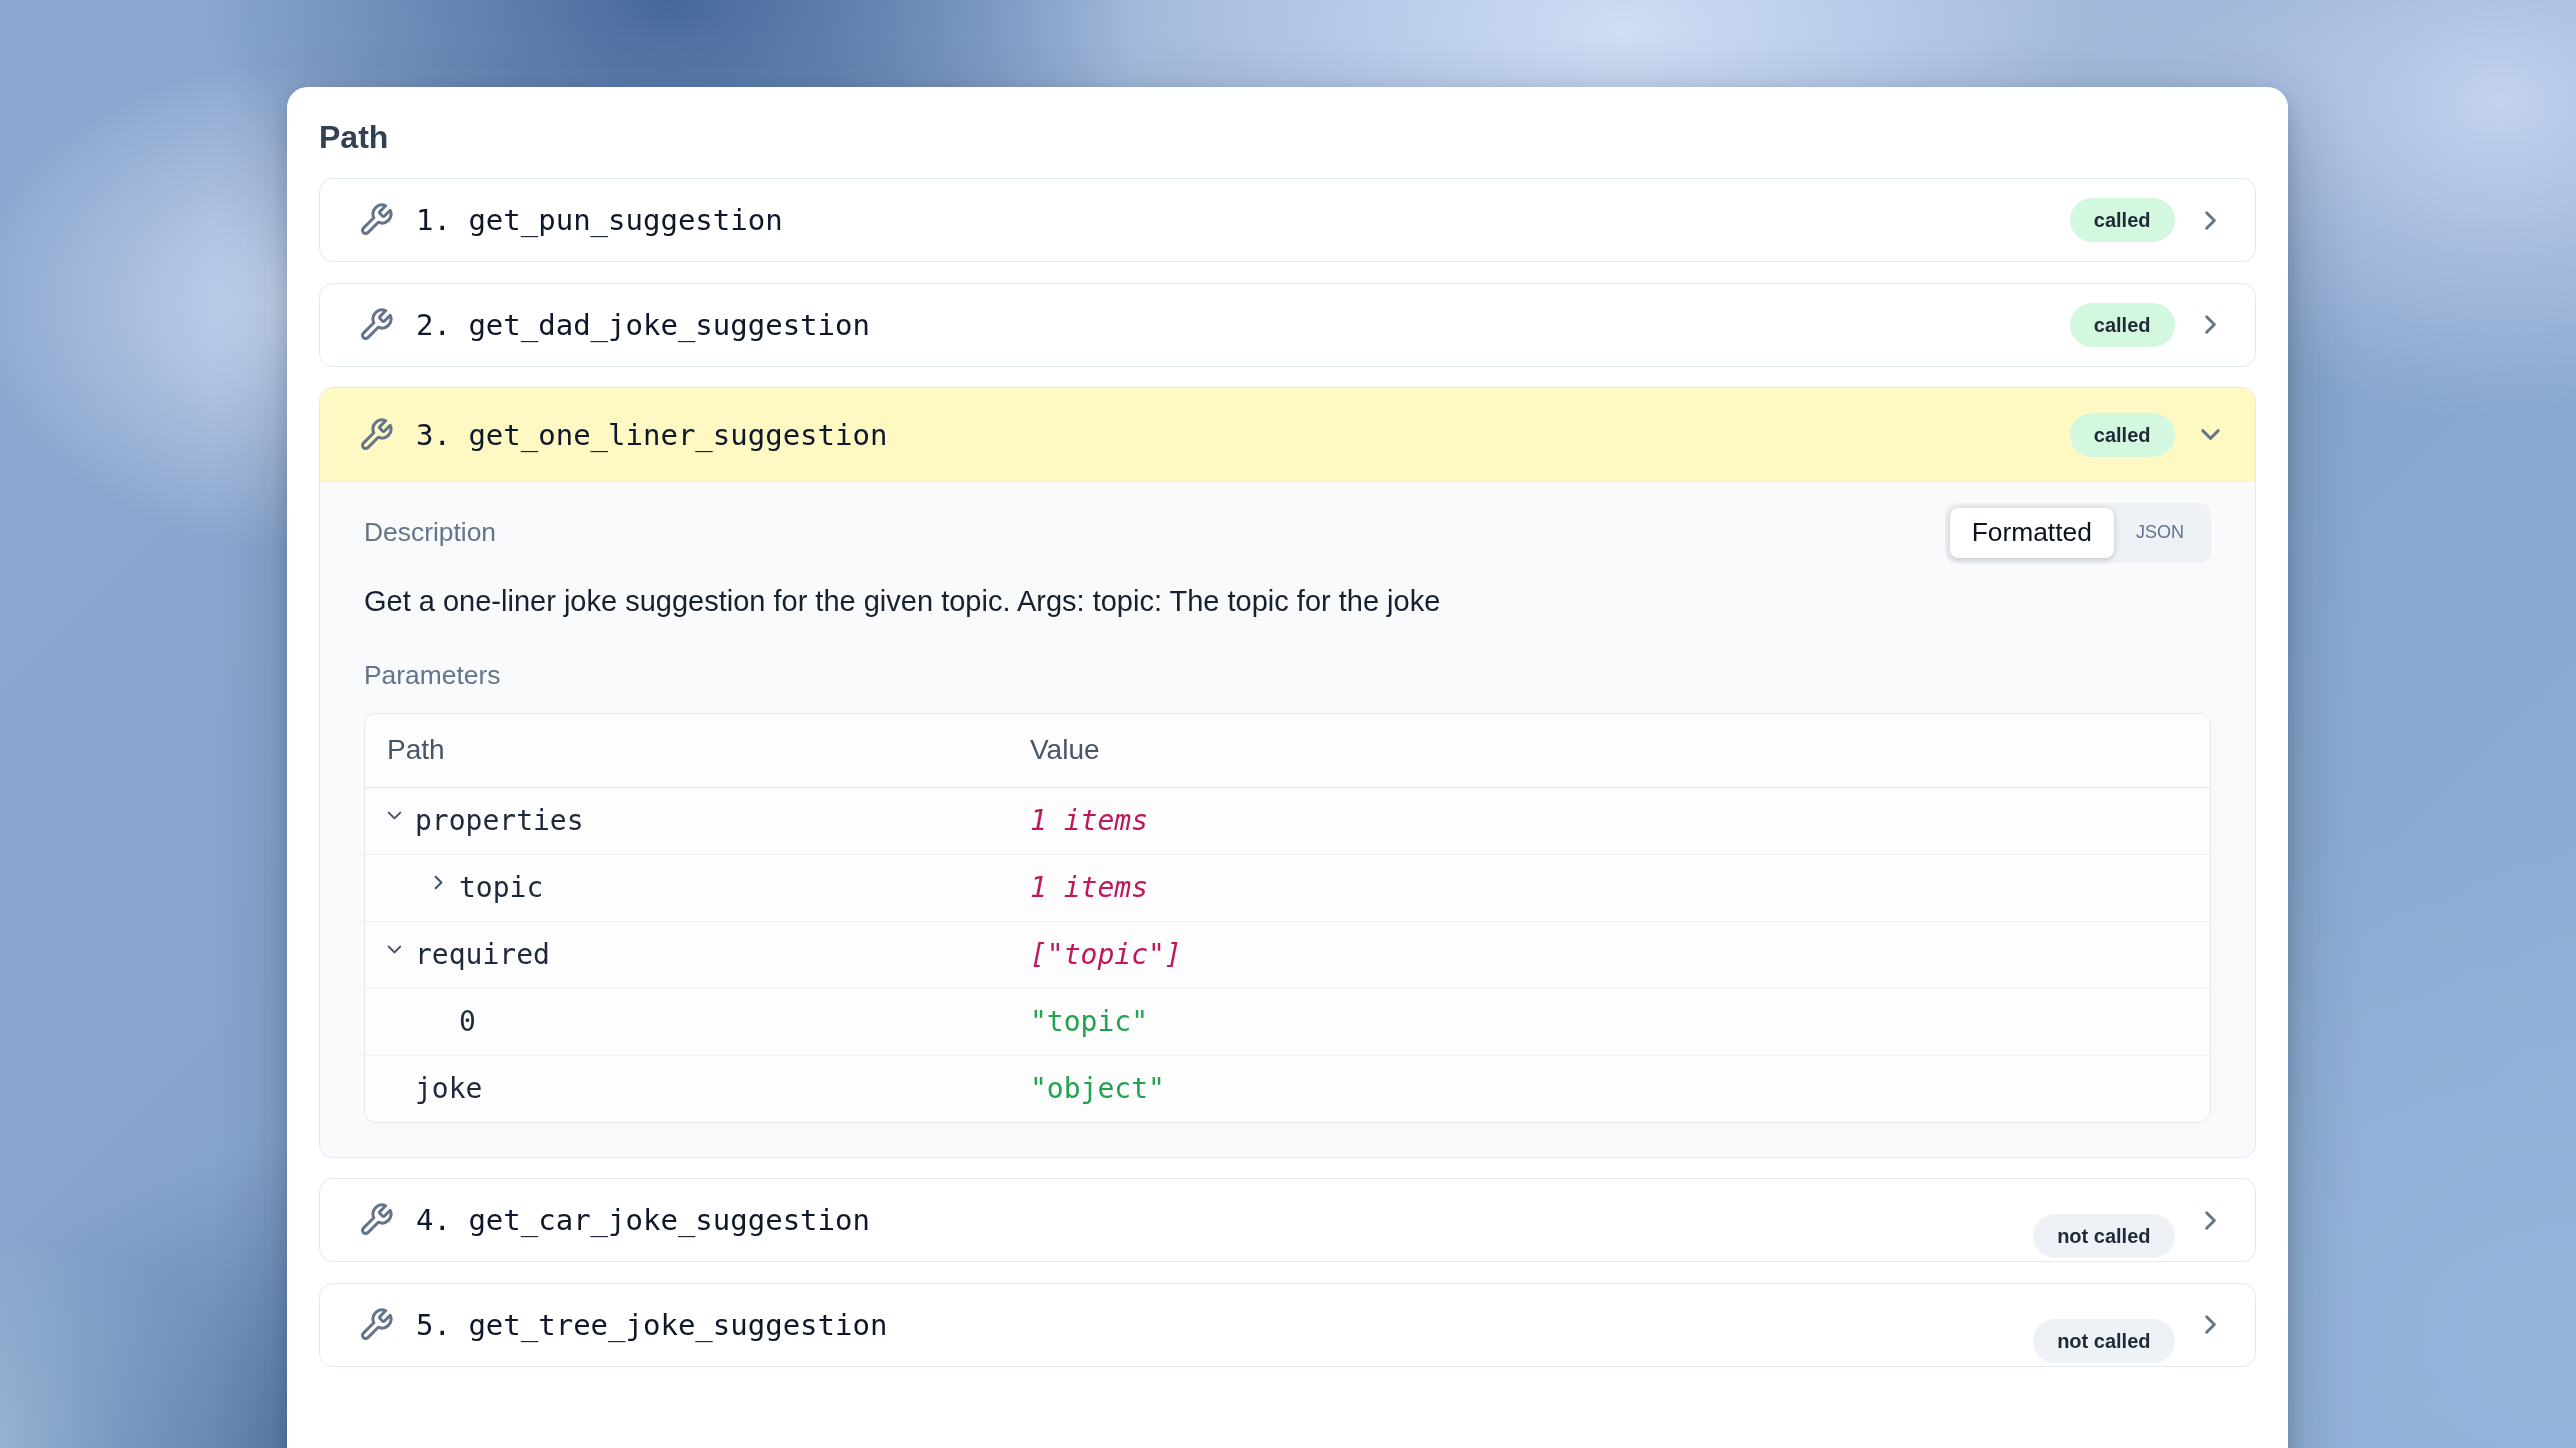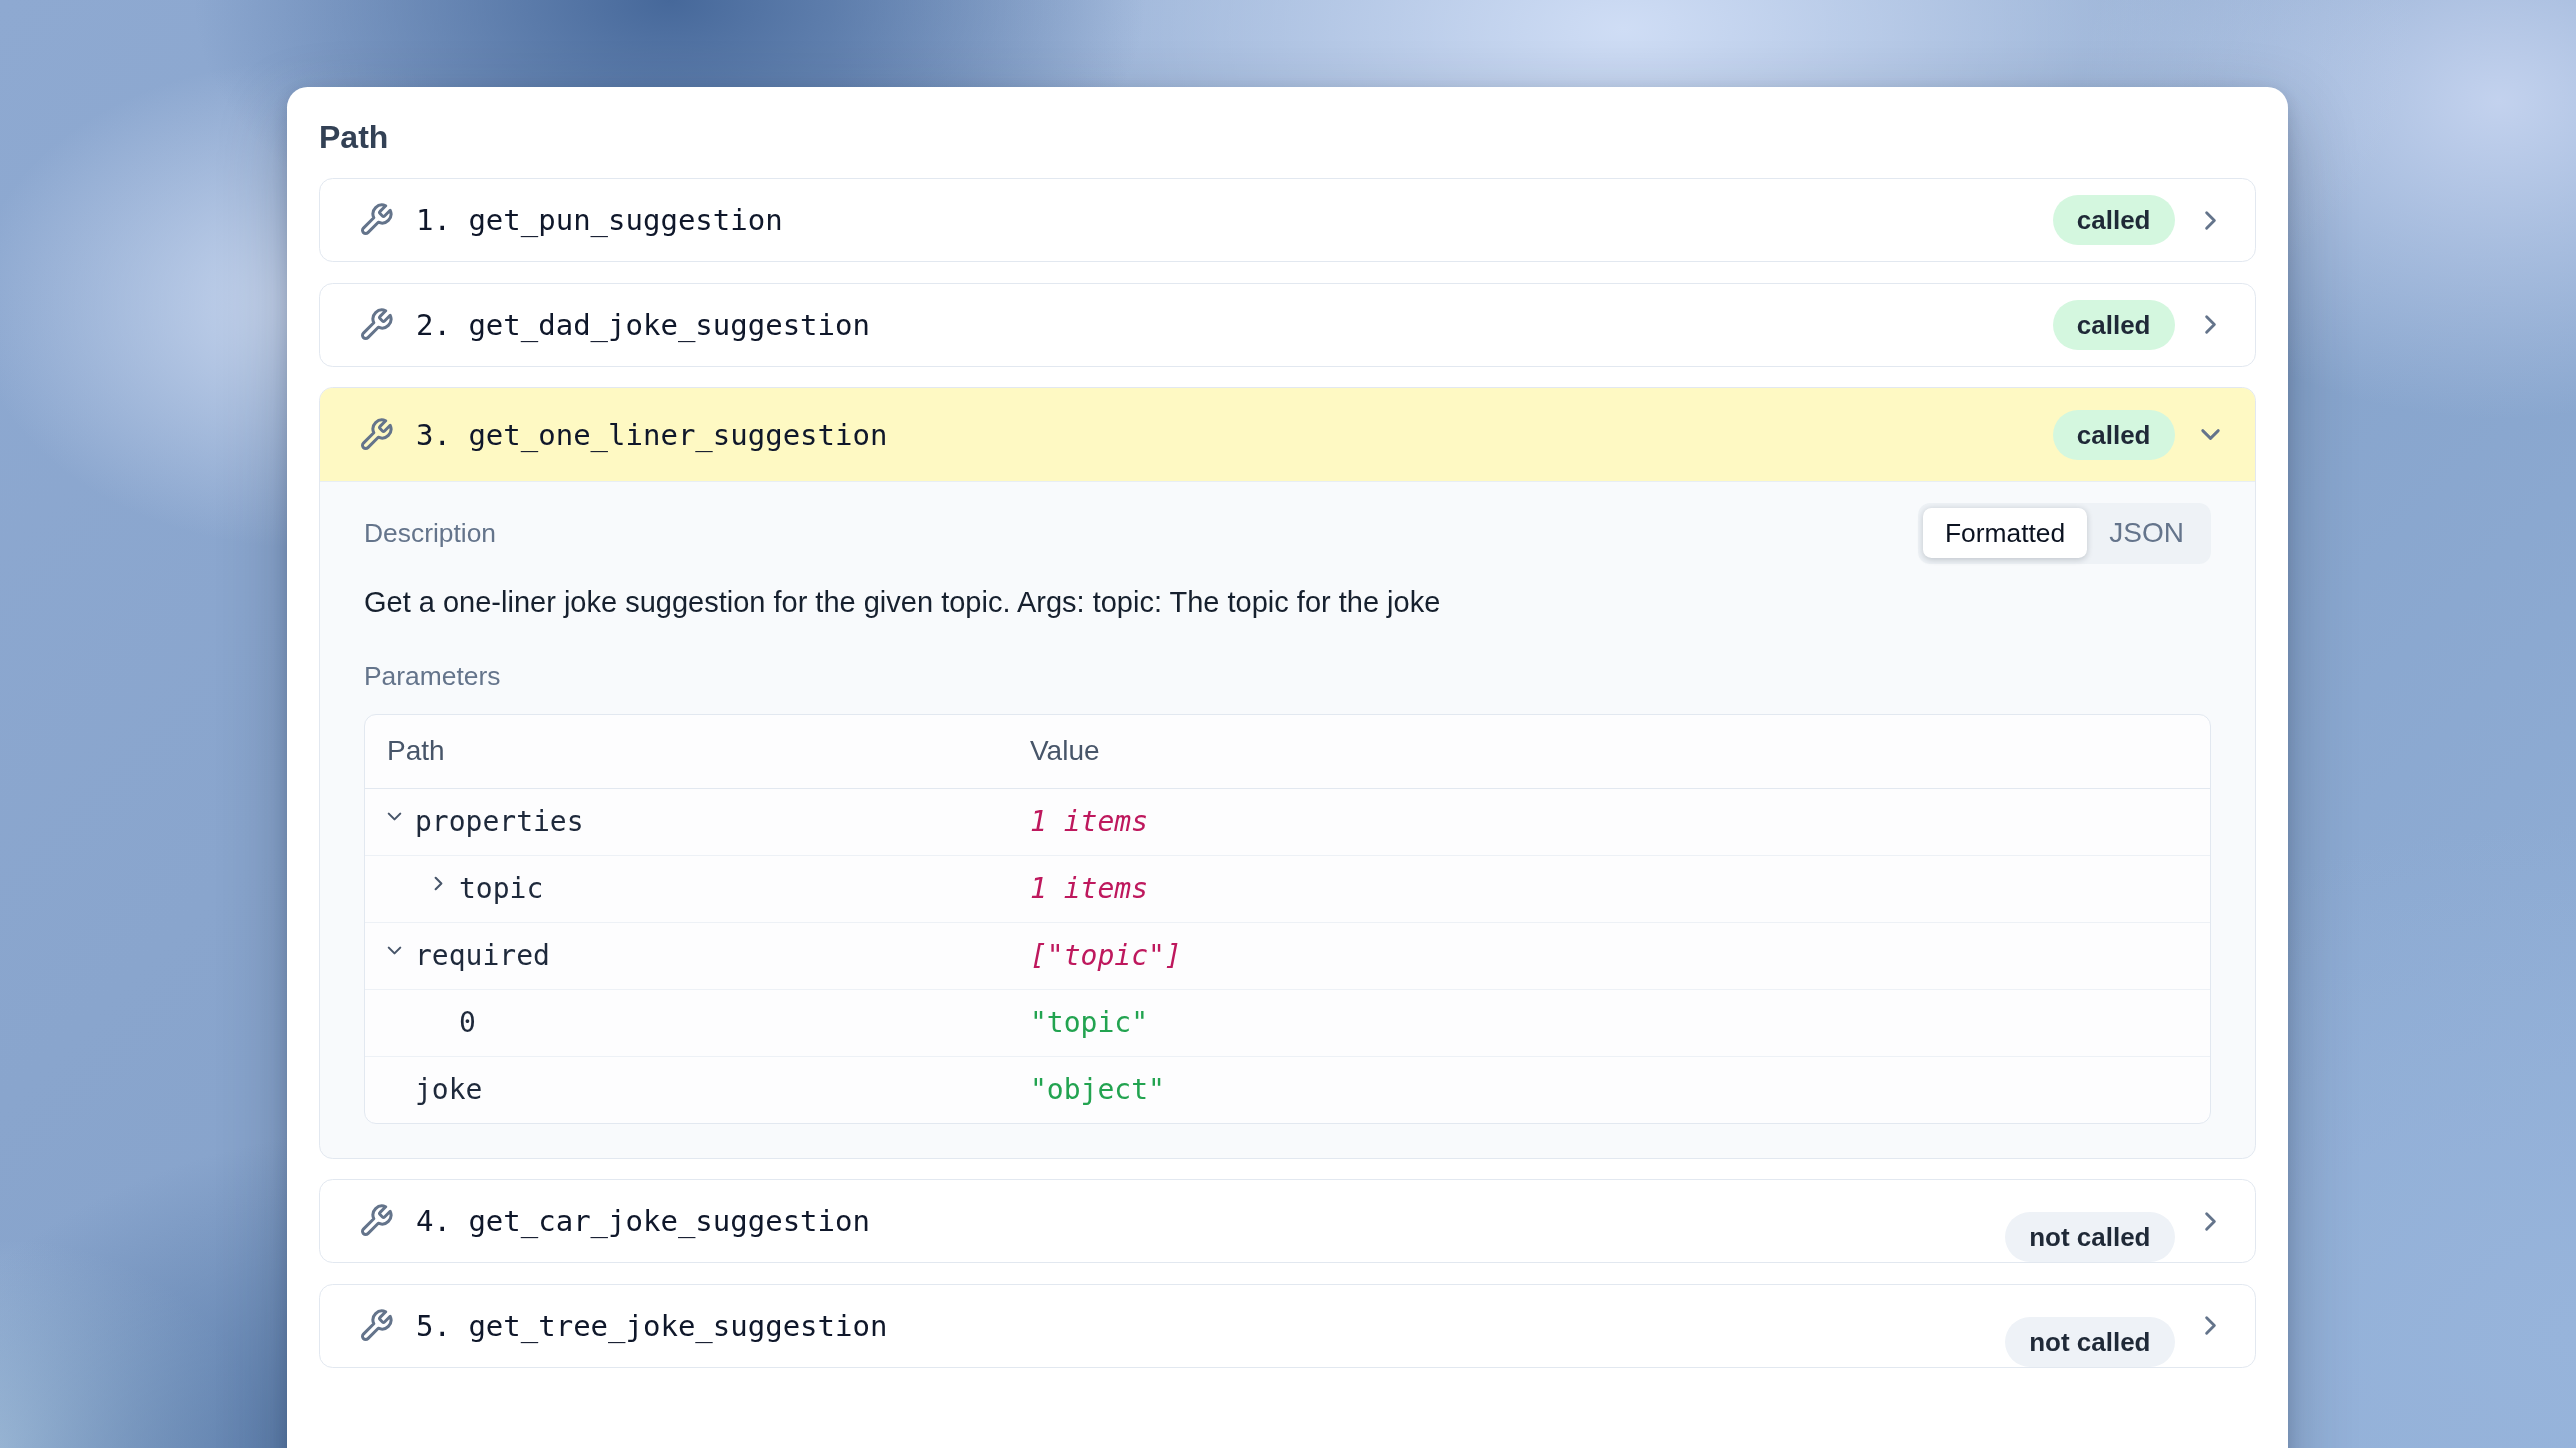--- a/index.html
+++ b/index.html
@@ -24,33 +24,33 @@
   }
   .card-title{font-size:32px;font-weight:600;color:#334155;line-height:39px;}
   .rows{margin-top:21.3px;display:flex;flex-direction:column;gap:20.5px;}
   .tool-row{
     height:84px;border:1.7px solid #e2e8f0;border-radius:13.6px;background:#fff;
     display:flex;align-items:center;padding:0 29px 0 38px;box-sizing:border-box;cursor:pointer;
   }
   .wrench{display:flex;align-items:center;color:#64748b;flex:none;}
   .tool-name{font-family:"DejaVu Sans Mono",monospace;font-size:29px;color:#0f172a;margin-left:22px;white-space:pre;}
   .spacer{flex:1;}
-  .badge{font-size:26px;font-weight:600;padding:12px 24px;border-radius:852px;line-height:1;flex:none;}
+  .badge{font-size:20px;font-weight:600;padding:12px 24px;border-radius:852px;line-height:1;flex:none;}
   .badge.called{background:#d4f7df;color:#1f2937;}
   .badge.not-called{background:#eef2f7;color:#1f2937;margin-top:32px;}
   .row-chev{margin-left:20.5px;color:#64748b;display:flex;align-items:center;flex:none;}
   .tool-group{border:1.7px solid #e2e8f0;border-radius:13.6px;overflow:hidden;background:#f8fafc;}
   .tool-group .tool-row{border:none;border-bottom:1.7px solid #e8eef4;border-radius:0;height:94px;background:#fef9c3;}
   .tool-body{padding:20.5px 44px 34px 44px;}
   .body-head{display:flex;justify-content:space-between;align-items:center;}
   .section-label{font-size:26.4px;font-weight:500;color:#64748b;}
   .seg{background:#eef2f6;border-radius:12px;padding:5.1px;display:flex;align-items:center;}
   .seg button{font-family:"Liberation Sans",sans-serif;border:none;cursor:pointer;}
   .seg-on{background:#fff;border-radius:8.5px;padding:9.4px 22px;font-size:26.4px;font-weight:400;color:#0b1220;box-shadow:0 1.7px 6.8px rgba(15,23,42,.20);}
-  .seg-off{background:transparent;padding:9.4px 22px;font-size:28px;font-weight:500;color:#64748b;}
+  .seg-off{background:transparent;padding:9.4px 22px;font-size:18px;font-weight:500;color:#64748b;}
   .desc-text{margin-top:19px;font-size:29px;color:#16202e;line-height:1.35;}
   .params-label{margin-top:39px;}
   .param-table{margin-top:22px;background:#fdfdfe;border:1.7px solid #e2e8f0;border-radius:12px;overflow:hidden;}
   .t-head{display:grid;grid-template-columns:665px 1fr;align-items:center;height:73px;font-size:28px;color:#475569;border-bottom:1.7px solid #e2e8f0;}
   .t-head .h-path{padding-left:22px;}
   .t-row{display:grid;grid-template-columns:665px 1fr;align-items:center;height:66px;border-bottom:1.7px solid #edf1f6;font-family:"DejaVu Sans Mono",monospace;font-size:28px;color:#1e293b;}
   .t-row:last-child{border-bottom:none;}
   .k{display:flex;align-items:flex-start;padding-left:18px;}
   .ind{width:44px;flex:none;}
   .chev{width:32px;flex:none;display:flex;align-items:center;color:#475569;}

